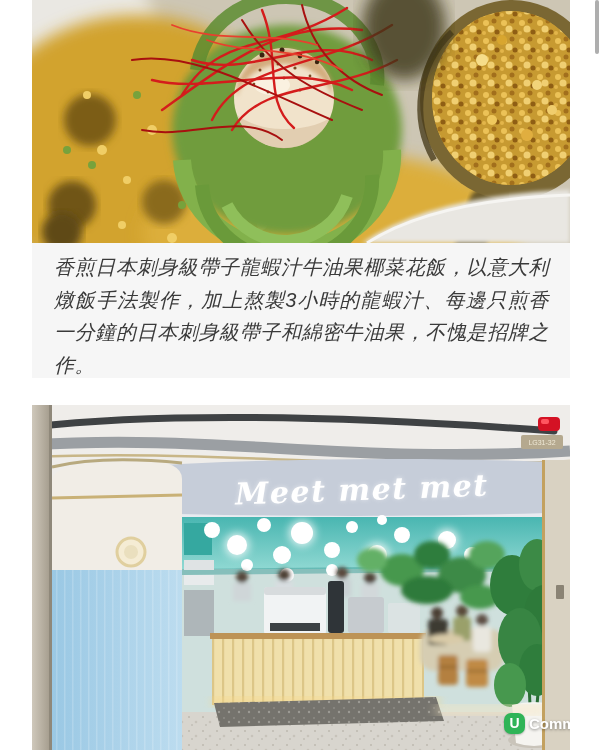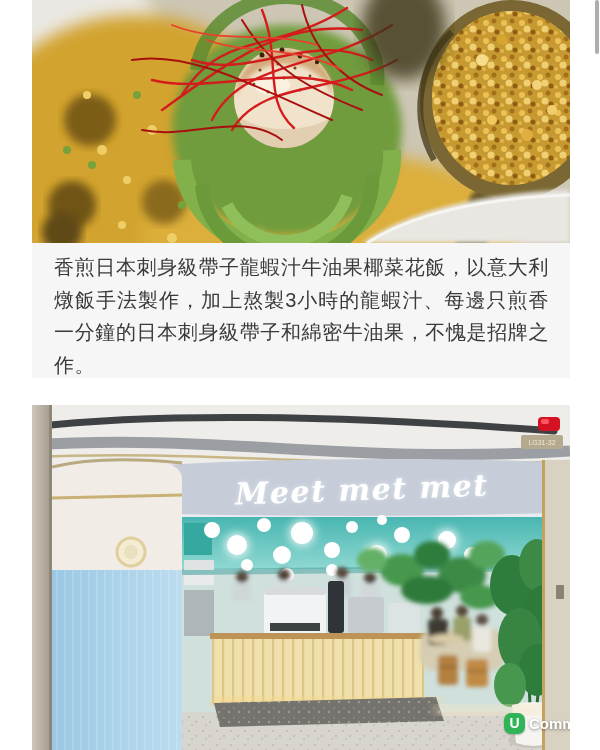--- a/index.html
+++ b/index.html
@@ -12,21 +12,21 @@
   .photo{position:absolute;left:32px;width:538px;overflow:hidden;background:#ddd;}
   .photo-food{top:0;height:243px;}
   .photo-rest{top:405px;height:345px;}
   .photo svg{display:block;}
 
   
   .caption{position:absolute;left:32px;top:243px;width:538px;height:135px;
            box-sizing:border-box;padding:8px 21px 0 22px;
            background:#f6f6f6;color:#3a3a3a;
            font-size:20px;line-height:32.5px;letter-spacing:.5px;
-           text-align:justify;}
+           text-align:justify;font-style:italic;}
 
   
   .watermark{position:absolute;left:472px;top:306px;height:24px;
              display:flex;align-items:center;gap:4px;white-space:nowrap;}
   .wm-logo{width:21px;height:21px;border-radius:7px;background:#2fb457;
            color:#fff;font-weight:bold;font-size:14px;
            display:flex;align-items:center;justify-content:center;
            box-shadow:0 1px 2px rgba(0,0,0,.25);}
   .wm-text{color:#fff;font-size:15px;font-weight:600;
            text-shadow:0 1px 3px rgba(0,0,0,.45);}

